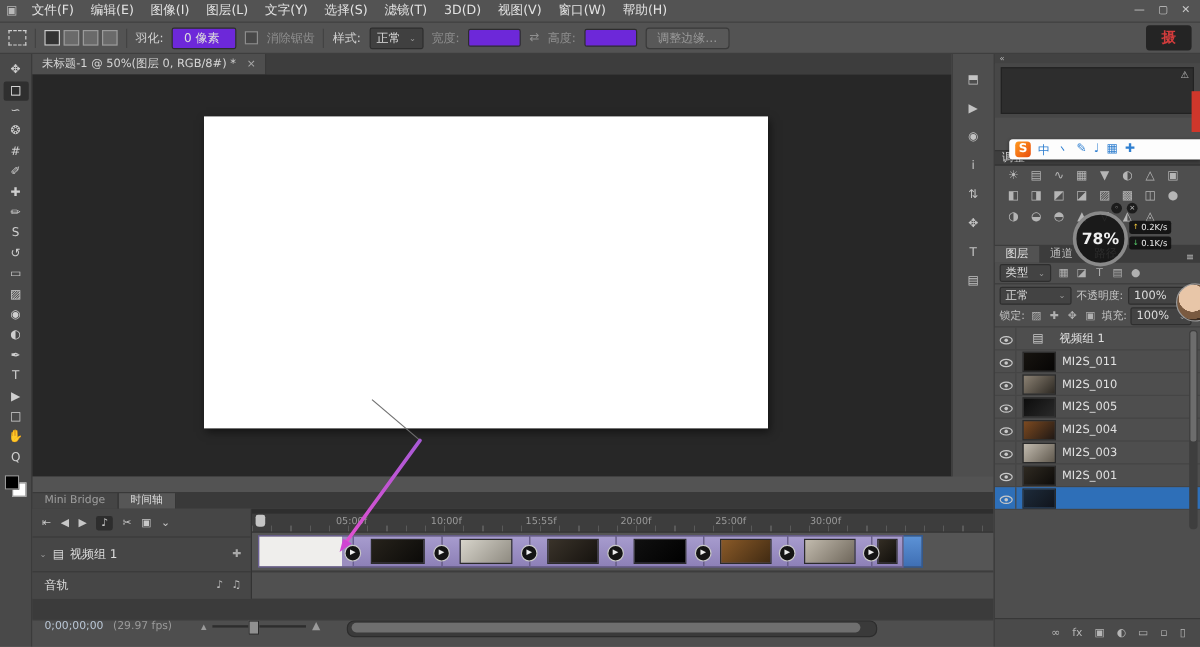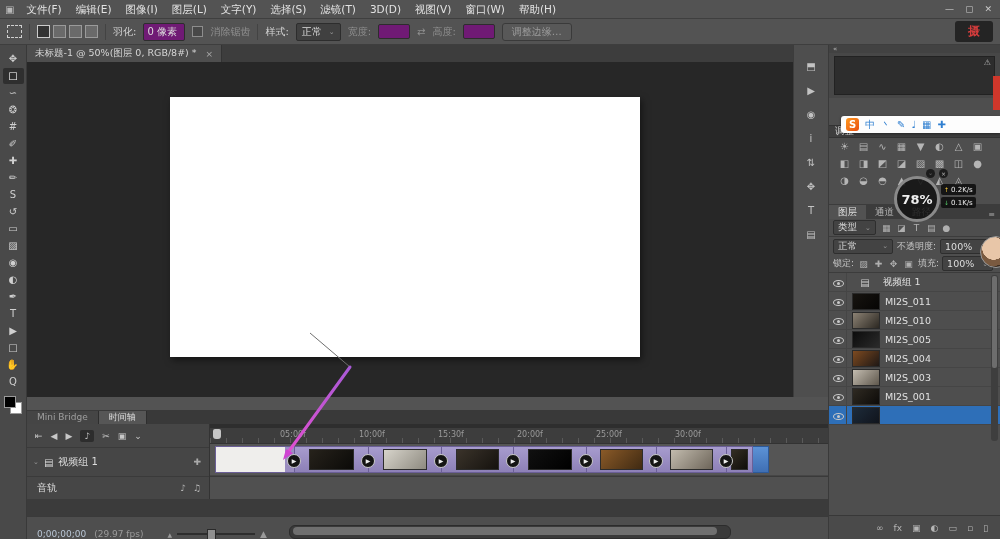--- a/index.html
+++ b/index.html
@@ -18,21 +18,21 @@
           border-bottom:1px solid #3e3e3e;display:flex;align-items:center;gap:7px;padding:0 7px;box-sizing:border-box;}
   .tooloptico{width:13px;height:11px;border:1px dashed #d0d0d0;}
   .sep{width:1px;height:16px;background:#434343;}
   .combo{display:flex;gap:3px;}
   .cmb{width:11px;height:11px;border:1px solid #9a9a9a;background:#6a6a6a;display:inline-block;}
   .cmb.active{background:#333;border-color:#ccc;}
   .chk{width:9px;height:9px;border:1px solid #8d8d8d;background:#484848;display:inline-block;}
   .olabel{font-size:10px;color:#d2d2d2;}
   .olabel.dim{color:#8f8f8f;}
   .olabel.tiny{font-size:9px;color:#c6c6c6;}
-  .ibox{background:#701a75;border:1px solid #2d2d2d;border-radius:2px;padding:1px 3px;font-size:10px;color:#ddd;min-width:34px;display:inline-block;}
+  .ibox{background:#6d28d9;border:1px solid #2d2d2d;border-radius:2px;padding:1px 9px;font-size:10px;color:#ddd;min-width:34px;display:inline-block;}
   .ibox.small{min-width:24px;height:11px;}
   .dd{display:flex;align-items:center;gap:7px;background:#404040;border:1px solid #2d2d2d;border-radius:2px;padding:1px 5px;font-size:10px;}
   .caret{color:#999;font-size:7px;}
   .btn{background:#585858;border:1px solid #3a3a3a;border-radius:3px;padding:1px 9px;font-size:10px;color:#9b9b9b;}
   .capture{margin-left:auto;background:#242424;border-radius:3px;padding:2px 13px;color:#d43c3c;font-weight:bold;font-size:12px;}
   
   .toolbar{position:absolute;top:45px;left:0;width:27px;bottom:0;background:#494949;border-right:1px solid #393939;
            display:flex;flex-direction:column;align-items:center;padding-top:6px;box-sizing:border-box;}
   .tool{width:21px;height:16px;line-height:16px;text-align:center;font-size:10px;color:#cfcfcf;margin-bottom:1px;}
   .tool.active{background:#2f2f2f;border-radius:2px;color:#fff;}
@@ -82,21 +82,21 @@
         box-sizing:border-box;display:flex;align-items:center;justify-content:center;}
   .clip:first-child{border-left:1px solid #6b5f97;}
   .clip.blank{background:linear-gradient(90deg,#efeeec 0 88%,#9a8dc0 88%);}
   .clip.bluec{background:linear-gradient(#5c92d6,#3f6fb4);border-color:#2d5a9a;}
   .cthumb{width:58%;height:19px;border:1px solid #2c2c2c;}
   .badge{position:absolute;right:-7px;top:7px;width:12px;height:12px;border-radius:50%;background:#141414;border:1px solid #c9c9c9;
          color:#eee;font-size:6px;line-height:11px;text-align:center;z-index:4;}
   .audiorow{position:absolute;left:183px;top:52px;right:0;height:22px;background:#505050;border-top:1px solid #3a3a3a;border-bottom:1px solid #3a3a3a;}
   .tl-rest{position:absolute;left:0;top:75px;right:0;bottom:0;background:#3b3b3b;}
   .tlbottom{position:absolute;top:516px;left:27px;width:801px;height:23px;background:#4e4e4e;border-top:1px solid #3a3a3a;
-            display:flex;align-items:flex-end;gap:8px;padding-left:10px;box-sizing:border-box;font-size:9px;}
+            display:flex;align-items:flex-start;gap:8px;padding-left:10px;box-sizing:border-box;font-size:9px;}
   .tc{color:#b9c6d5;}
   .fps{color:#9a9a9a;}
   .zslider{display:flex;align-items:center;gap:5px;margin-left:16px;}
   .zs-min{color:#9a9a9a;font-size:6px;}
   .zs-max{color:#9a9a9a;font-size:9px;}
   .zs-track{width:78px;height:2px;background:#2d2d2d;position:relative;}
   .zs-thumb{position:absolute;left:30px;top:-4px;width:7px;height:10px;background:#909090;border:1px solid #2a2a2a;}
   .hscroll{position:relative;margin-left:14px;width:440px;height:12px;background:#3a3a3a;border:1px solid #2c2c2c;border-radius:6px;}
   .hthumb{position:absolute;left:3px;top:1px;width:424px;height:8px;background:#6f6f6f;border-radius:4px;}
   
@@ -274,21 +274,21 @@
 
 
   <div class="tltabs">
     <span class="ttab">Mini Bridge</span>
     <span class="ttab active">时间轴</span>
   </div>
 
   <div class="timeline">
     <div class="ruler">
       <span class="playhead"></span>
-      <span id="ruler-labels"><span class="rlabel" style="left:70px">05:00f</span><span class="rlabel" style="left:149px">10:00f</span><span class="rlabel" style="left:228px">15:30f</span><span class="rlabel" style="left:307px">20:00f</span><span class="rlabel" style="left:386px">25:00f</span><span class="rlabel" style="left:465px">30:00f</span></span>
+      <span id="ruler-labels"><span class="rlabel" style="left:70px">05:00f</span><span class="rlabel" style="left:149px">10:00f</span><span class="rlabel" style="left:228px">15:55f</span><span class="rlabel" style="left:307px">20:00f</span><span class="rlabel" style="left:386px">25:00f</span><span class="rlabel" style="left:465px">30:00f</span></span>
     </div>
     <div class="track">
       <div id="clip-list" class="clips">
           <div class="clip blank" style="width:80px">
             <span class="badge">▶</span>
           </div>
           <div class="clip" style="width:74px">
             <span class="cthumb" style="background:linear-gradient(135deg,#26221b,#0b0a08)"></span>
             <span class="badge">▶</span>
           </div>

